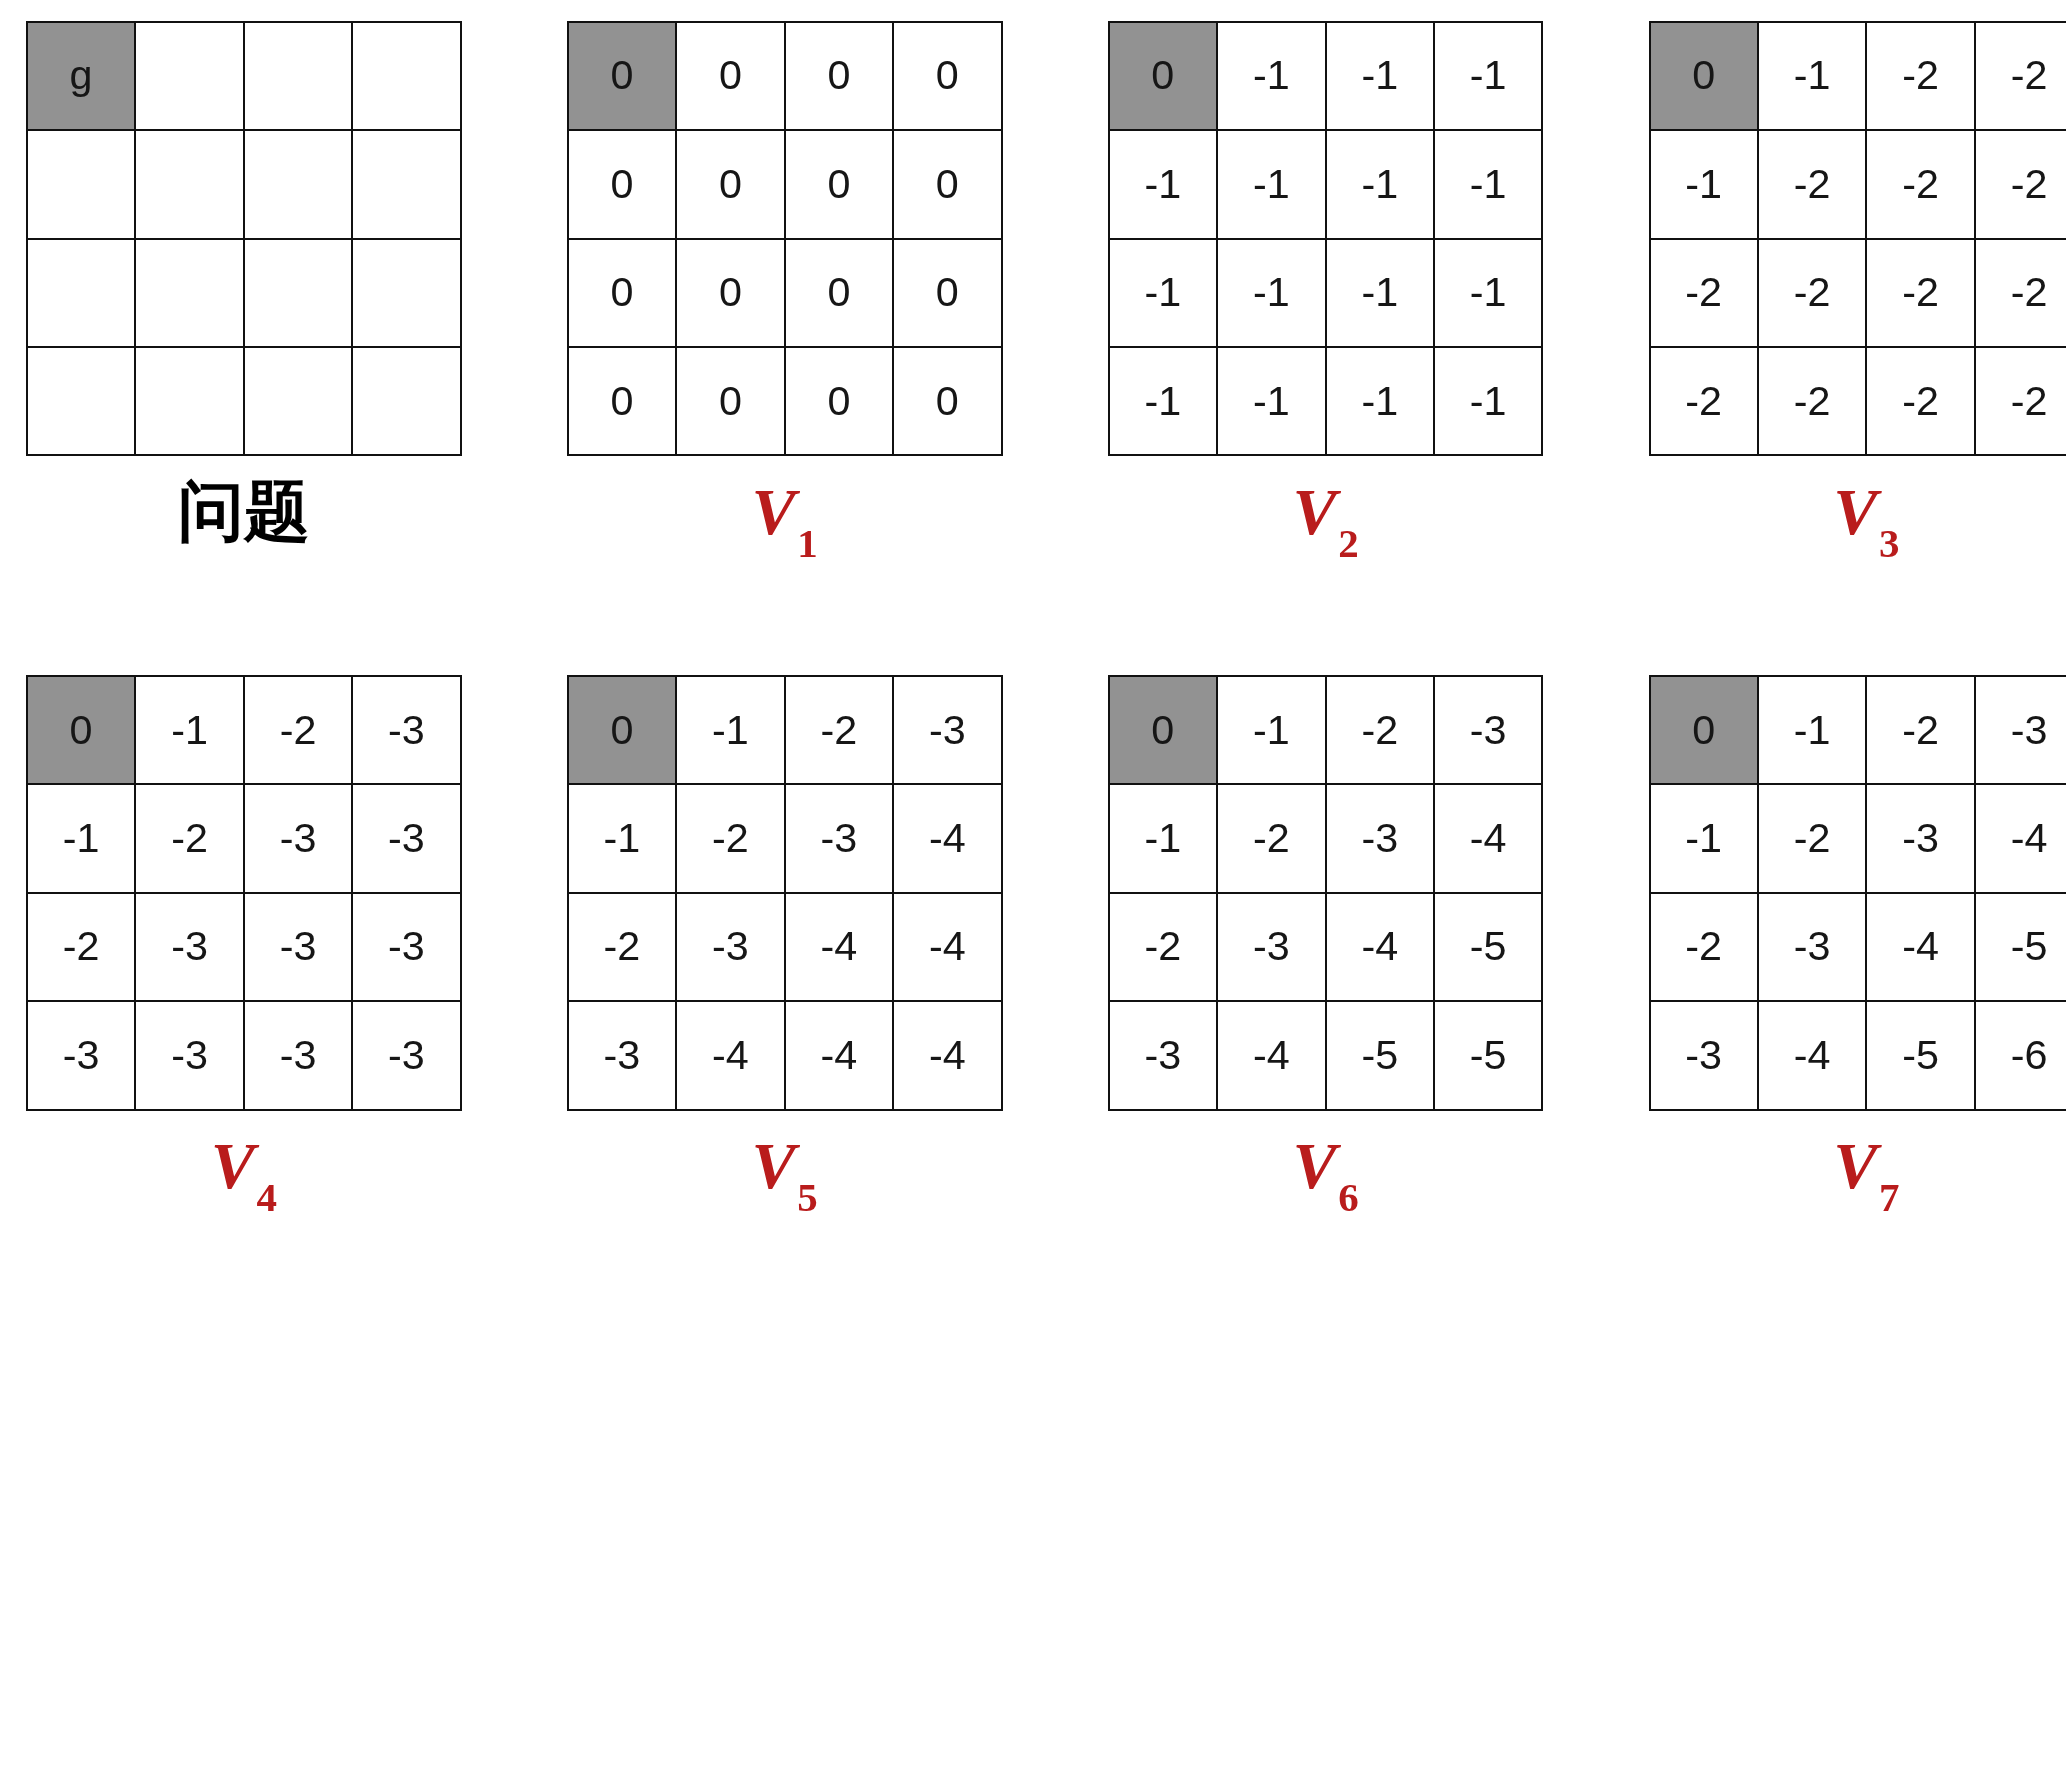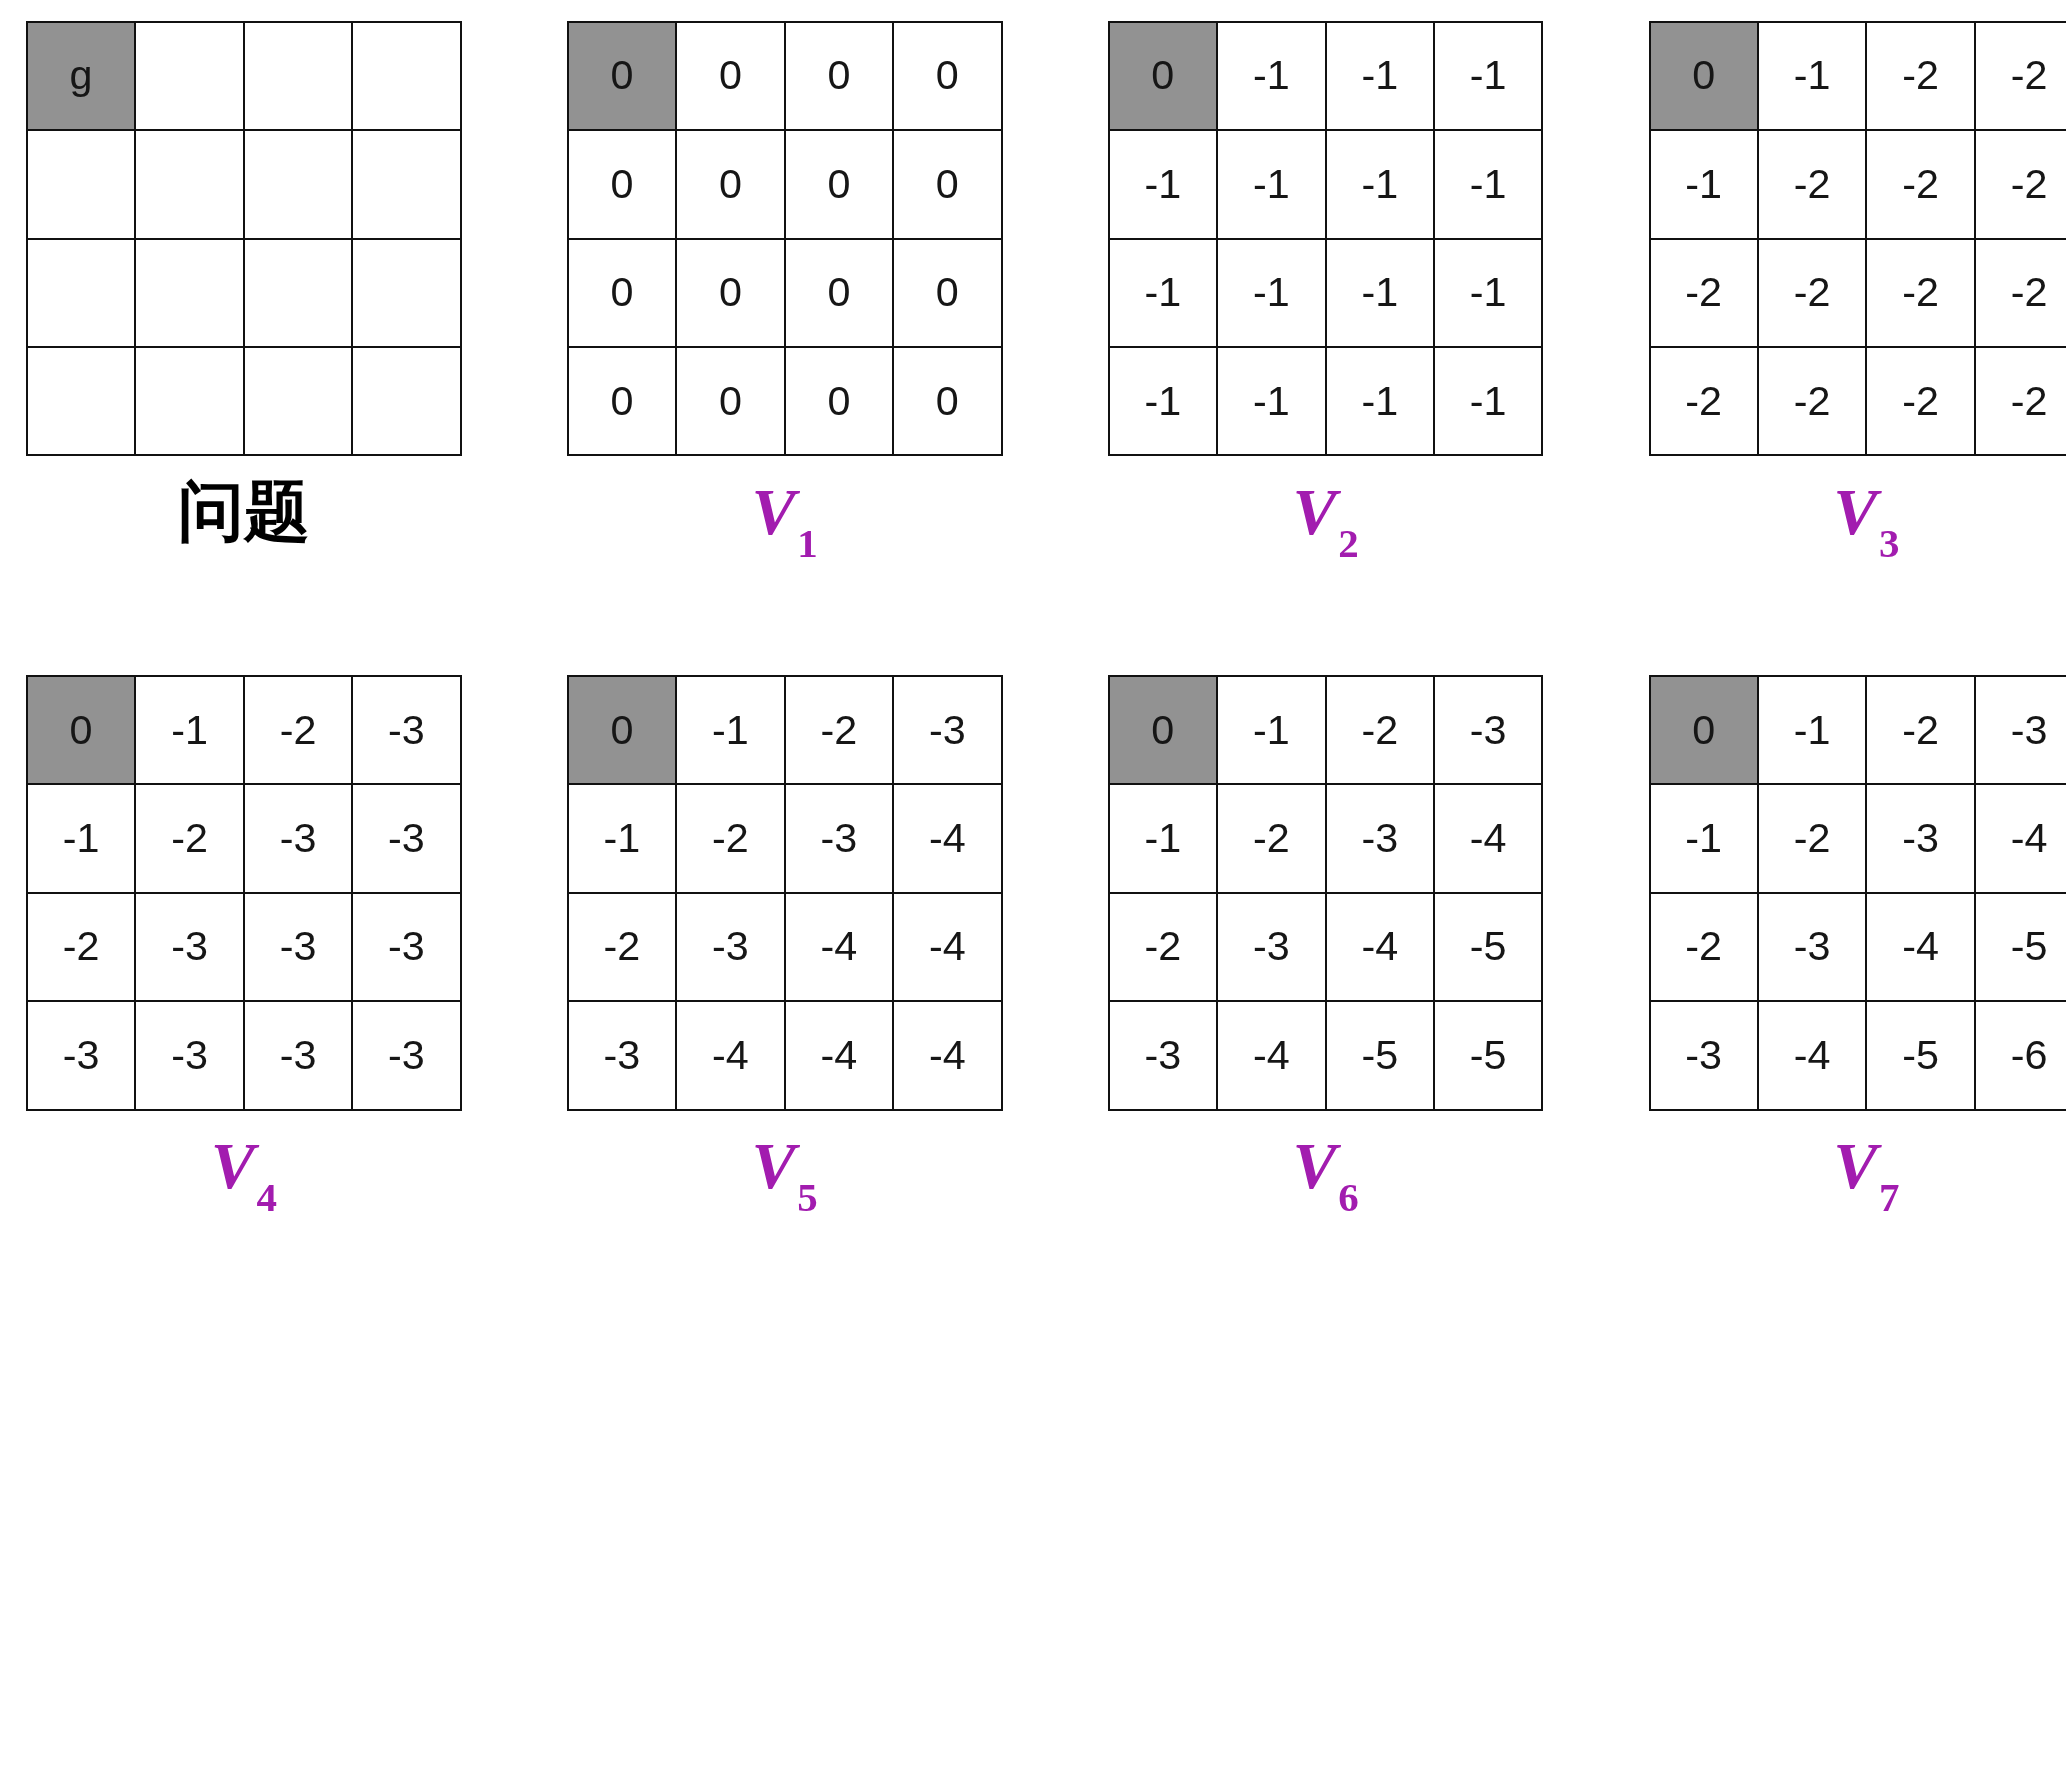--- a/index.html
+++ b/index.html
@@ -52,21 +52,21 @@
   }
   .caption.cjk {
     font-family: "Liberation Serif", serif;
     font-weight: 700;
     font-size: 3.2vw;
     color: #000000;
   }
   .caption.math {
     font-family: "Liberation Serif", serif;
     font-size: 3.2vw;
-    color: #a21caf;
+    color: #b91c1c;
   }
   .caption.math .mv {
     font-style: italic;
     font-weight: 700;
   }
   .caption.math sub.ms {
     font-style: normal;
     font-weight: 700;
     font-size: 62%;
     vertical-align: baseline;

